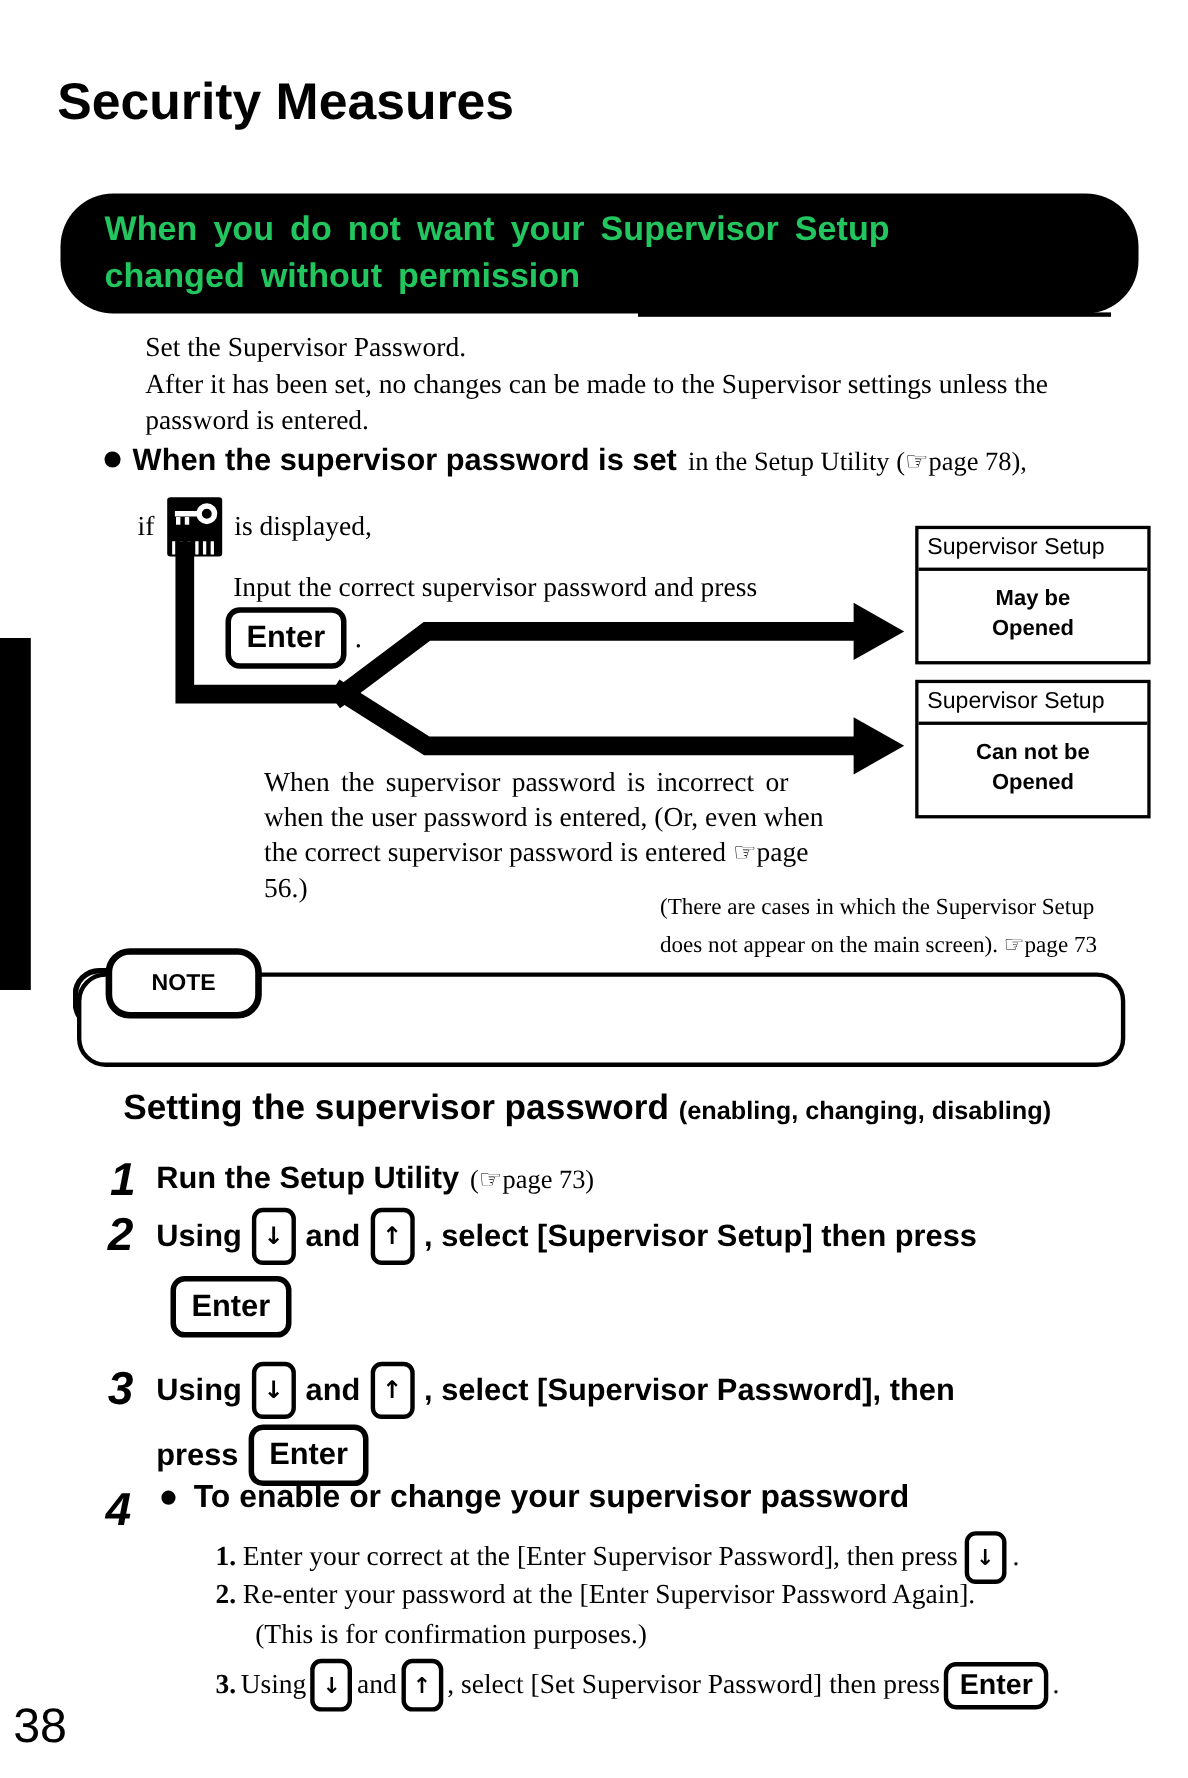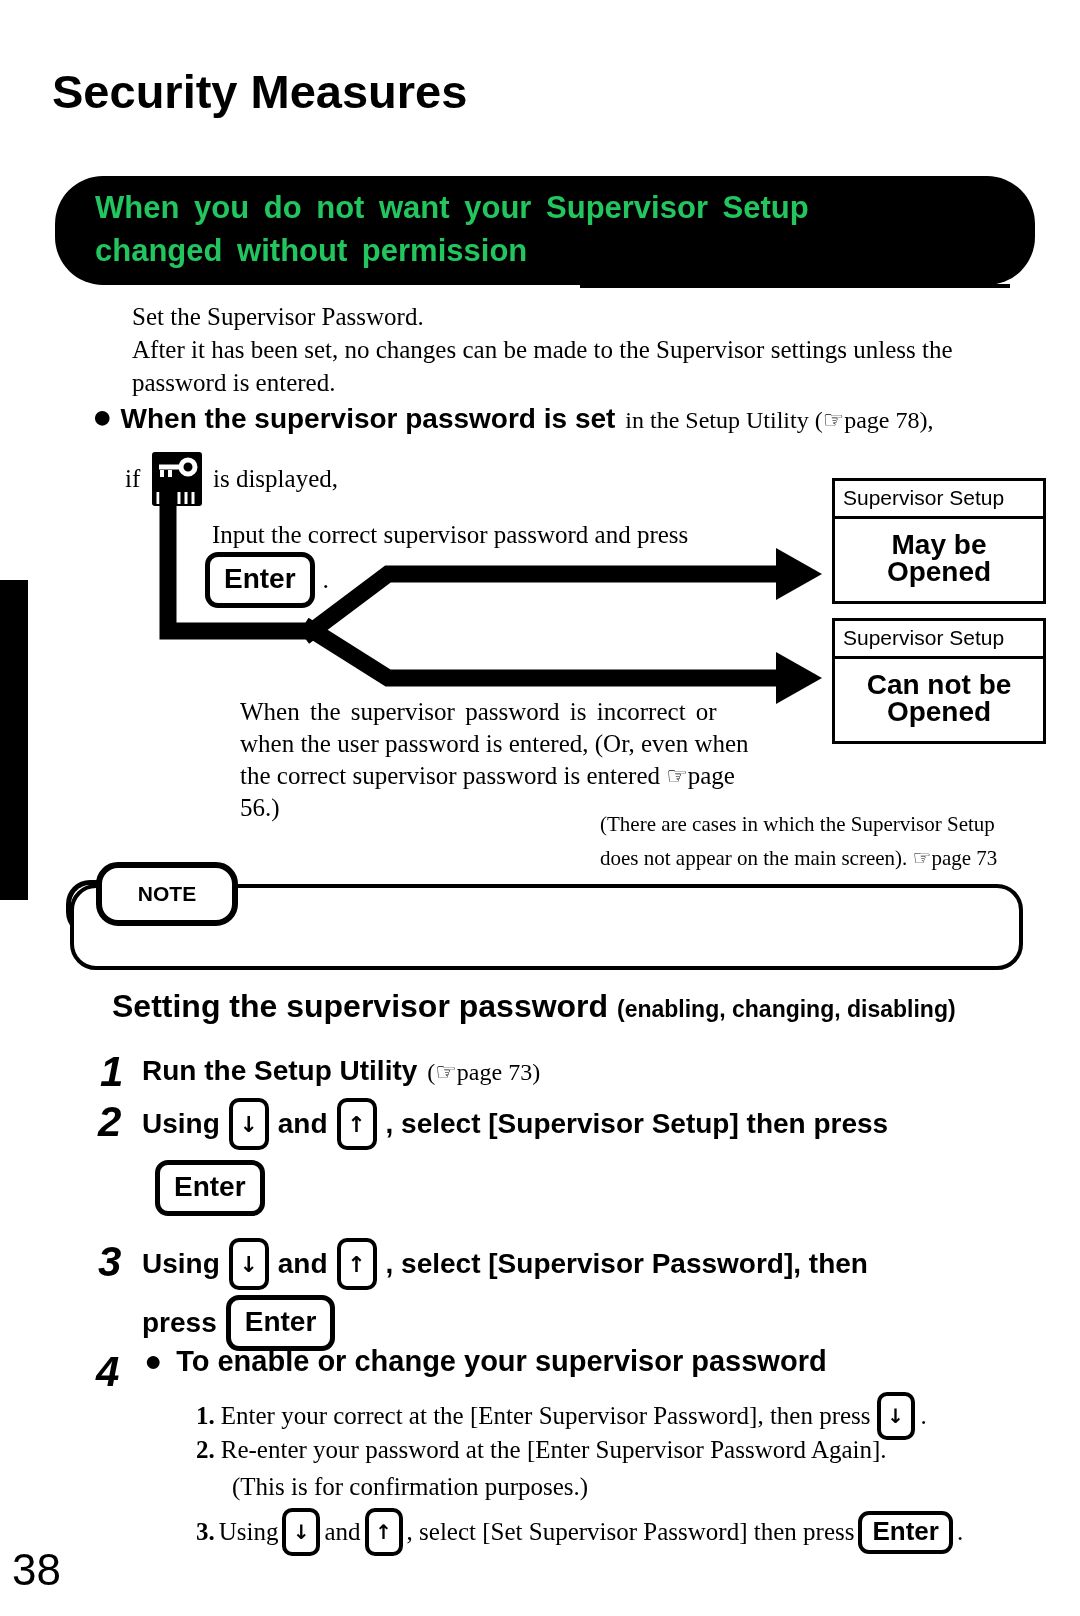--- a/index.html
+++ b/index.html
@@ -19,21 +19,21 @@
        font-family:"Liberation Sans",sans-serif;font-weight:700;font-size:26px;background:#fff;text-align:right;}
   .key.big{border-width:5px;font-size:28px;padding:6px 14px 8px 14px;border-radius:13px;}
   .akey{display:inline-flex;align-items:center;justify-content:center;border:4px solid #000;
         border-radius:10px;width:32px;height:44px;font-family:"DejaVu Sans",sans-serif;
         font-weight:700;font-size:22px;background:#fff;vertical-align:middle;}
   .akey.sm{width:30px;height:40px;font-size:20px;}
   .flowbox{position:absolute;width:214px;border:3px solid #000;background:#fff;box-sizing:border-box;}
   .flowbox .hdr{border-bottom:3px solid #000;font-family:"Liberation Sans",sans-serif;font-size:21px;
         padding:5px 0 6px 8px;}
   .flowbox .bod{text-align:center;font-family:"Liberation Sans",sans-serif;font-weight:700;
-        font-size:28px;line-height:27px;padding-top:12px;}
+        font-size:20px;line-height:27px;padding-top:12px;}
   .notebox{position:absolute;left:70px;top:884px;width:945px;height:78px;border:4px solid #000;
         border-radius:26px;background:#fff;}
   .notepill{position:absolute;left:96px;top:862px;width:130px;height:52px;border:6px solid #000;
         border-radius:22px;background:#fff;display:flex;align-items:center;justify-content:center;
         font-family:"Liberation Sans",sans-serif;font-weight:700;font-size:21px;}
   .notehook{position:absolute;left:66px;top:880px;width:26px;height:46px;border:5px solid #000;
         border-right:none;border-radius:24px 0 0 24px;background:#fff;}
   .secthead{font-family:"Liberation Sans",sans-serif;font-weight:700;font-size:32px;}
   .secthead .small{font-size:23px;}
   .stepnum{font-family:"Liberation Sans",sans-serif;font-weight:700;font-style:italic;font-size:42px;}

